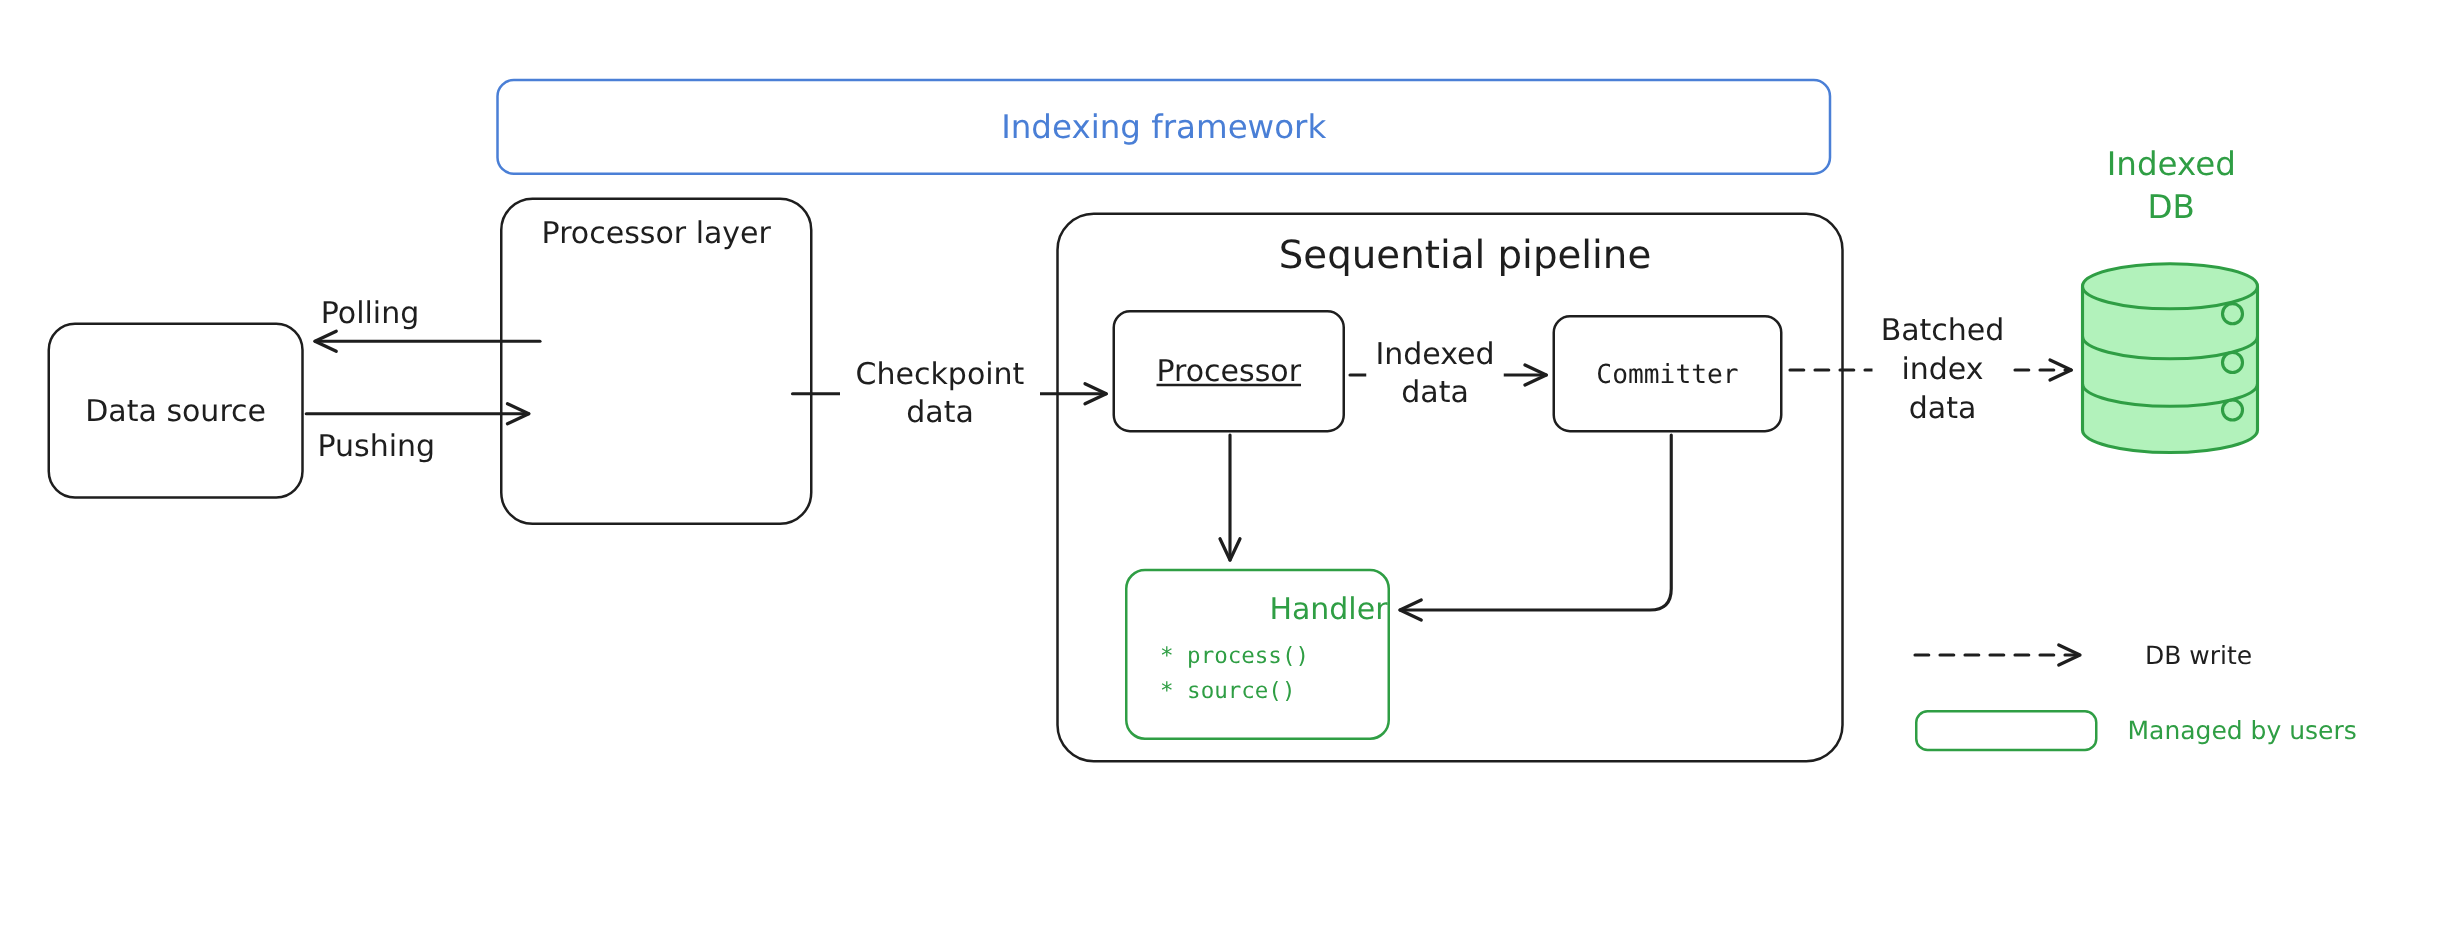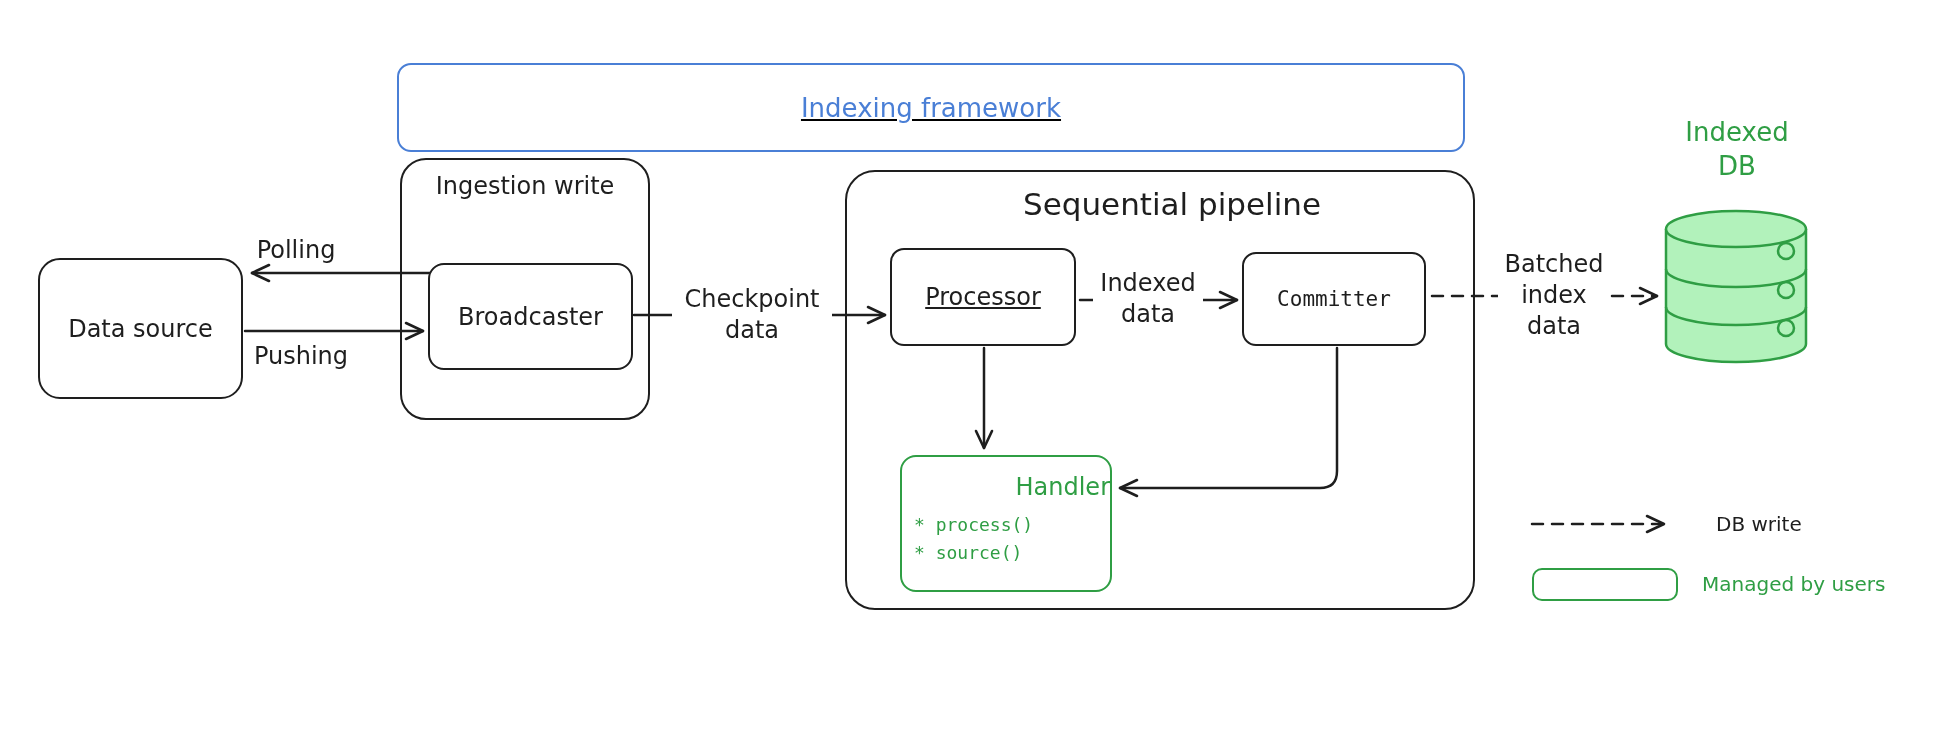--- a/index.html
+++ b/index.html
@@ -52,21 +52,21 @@
     font-size: 24px; color: var(--ink, #1e1e1e);
   }
   .node.mono span { font-family: "DejaVu Sans Mono", monospace; font-size: 21px; }
 
   .node.handler {
     border-color: var(--green, #2f9e44);
     display: block;
     padding-top: 16px;
   }
   .handler-title { text-align: right; color: var(--green, #2f9e44); font-size: 24px; }
-  .handler-items { margin-top: 10px; padding-left: 12px; }
+  .handler-items { margin-top: 10px; padding-left: 26px; }
   .handler-item {
     font-family: "DejaVu Sans Mono", monospace;
     font-size: 18px; color: var(--green, #2f9e44); line-height: 1.55;
   }
 
   .edge-label {
     position: absolute;
     transform: translate(-50%, -50%);
     text-align: center;
     font-size: 24px;
@@ -109,39 +109,36 @@
       <path class="db-sep" d="M1666 269 A70 18 0 0 0 1806 269"></path>
       <path class="db-sep" d="M1666 307 A70 18 0 0 0 1806 307"></path>
       <circle class="db-dot" cx="1786" cy="251" r="8"></circle>
       <circle class="db-dot" cx="1786" cy="290" r="8"></circle>
       <circle class="db-dot" cx="1786" cy="328" r="8"></circle>
     </g>
 
     <path class="edge dashed" d="M1532 524 L1664 524" marker-end="url(#arrowhead)"></path>
   </svg>
 
-  <div class="cbox blue" style="left:397px;top:63px;width:1068px;height:89px;border-radius:14px;text-decoration:underline;">
+  <div class="cbox blue" style="left:397px;top:63px;width:1068px;height:77px;border-radius:14px;">
     <span class="frame-title">Indexing framework</span>
   </div>
 
   <div class="cbox" style="left:400px;top:158px;width:250px;height:262px;border-radius:26px;">
-    <div class="box-title">Ingestion write</div>
+    <div class="box-title">Processor layer</div>
   </div>
 
   <div class="cbox" style="left:845px;top:170px;width:630px;height:440px;border-radius:30px;">
     <div class="box-title big">Sequential pipeline</div>
   </div>
 
   <div class="node" style="left:38px;top:258px;width:205px;height:141px;border-radius:22px;">
     <span>Data source</span>
   </div>
 
-  <div class="node" style="left:428px;top:263px;width:205px;height:107px;border-radius:16px;">
-    <span>Broadcaster</span>
-  </div>
 
   <div class="node" style="left:890px;top:248px;width:186px;height:98px;border-radius:14px;text-decoration:underline;">
     <span>Processor</span>
   </div>
 
   <div class="node mono" style="left:1242px;top:252px;width:184px;height:94px;border-radius:14px;">
     <span>Committer</span>
   </div>
 
   <div class="node handler" style="left:900px;top:455px;width:212px;height:137px;border-radius:16px;">

